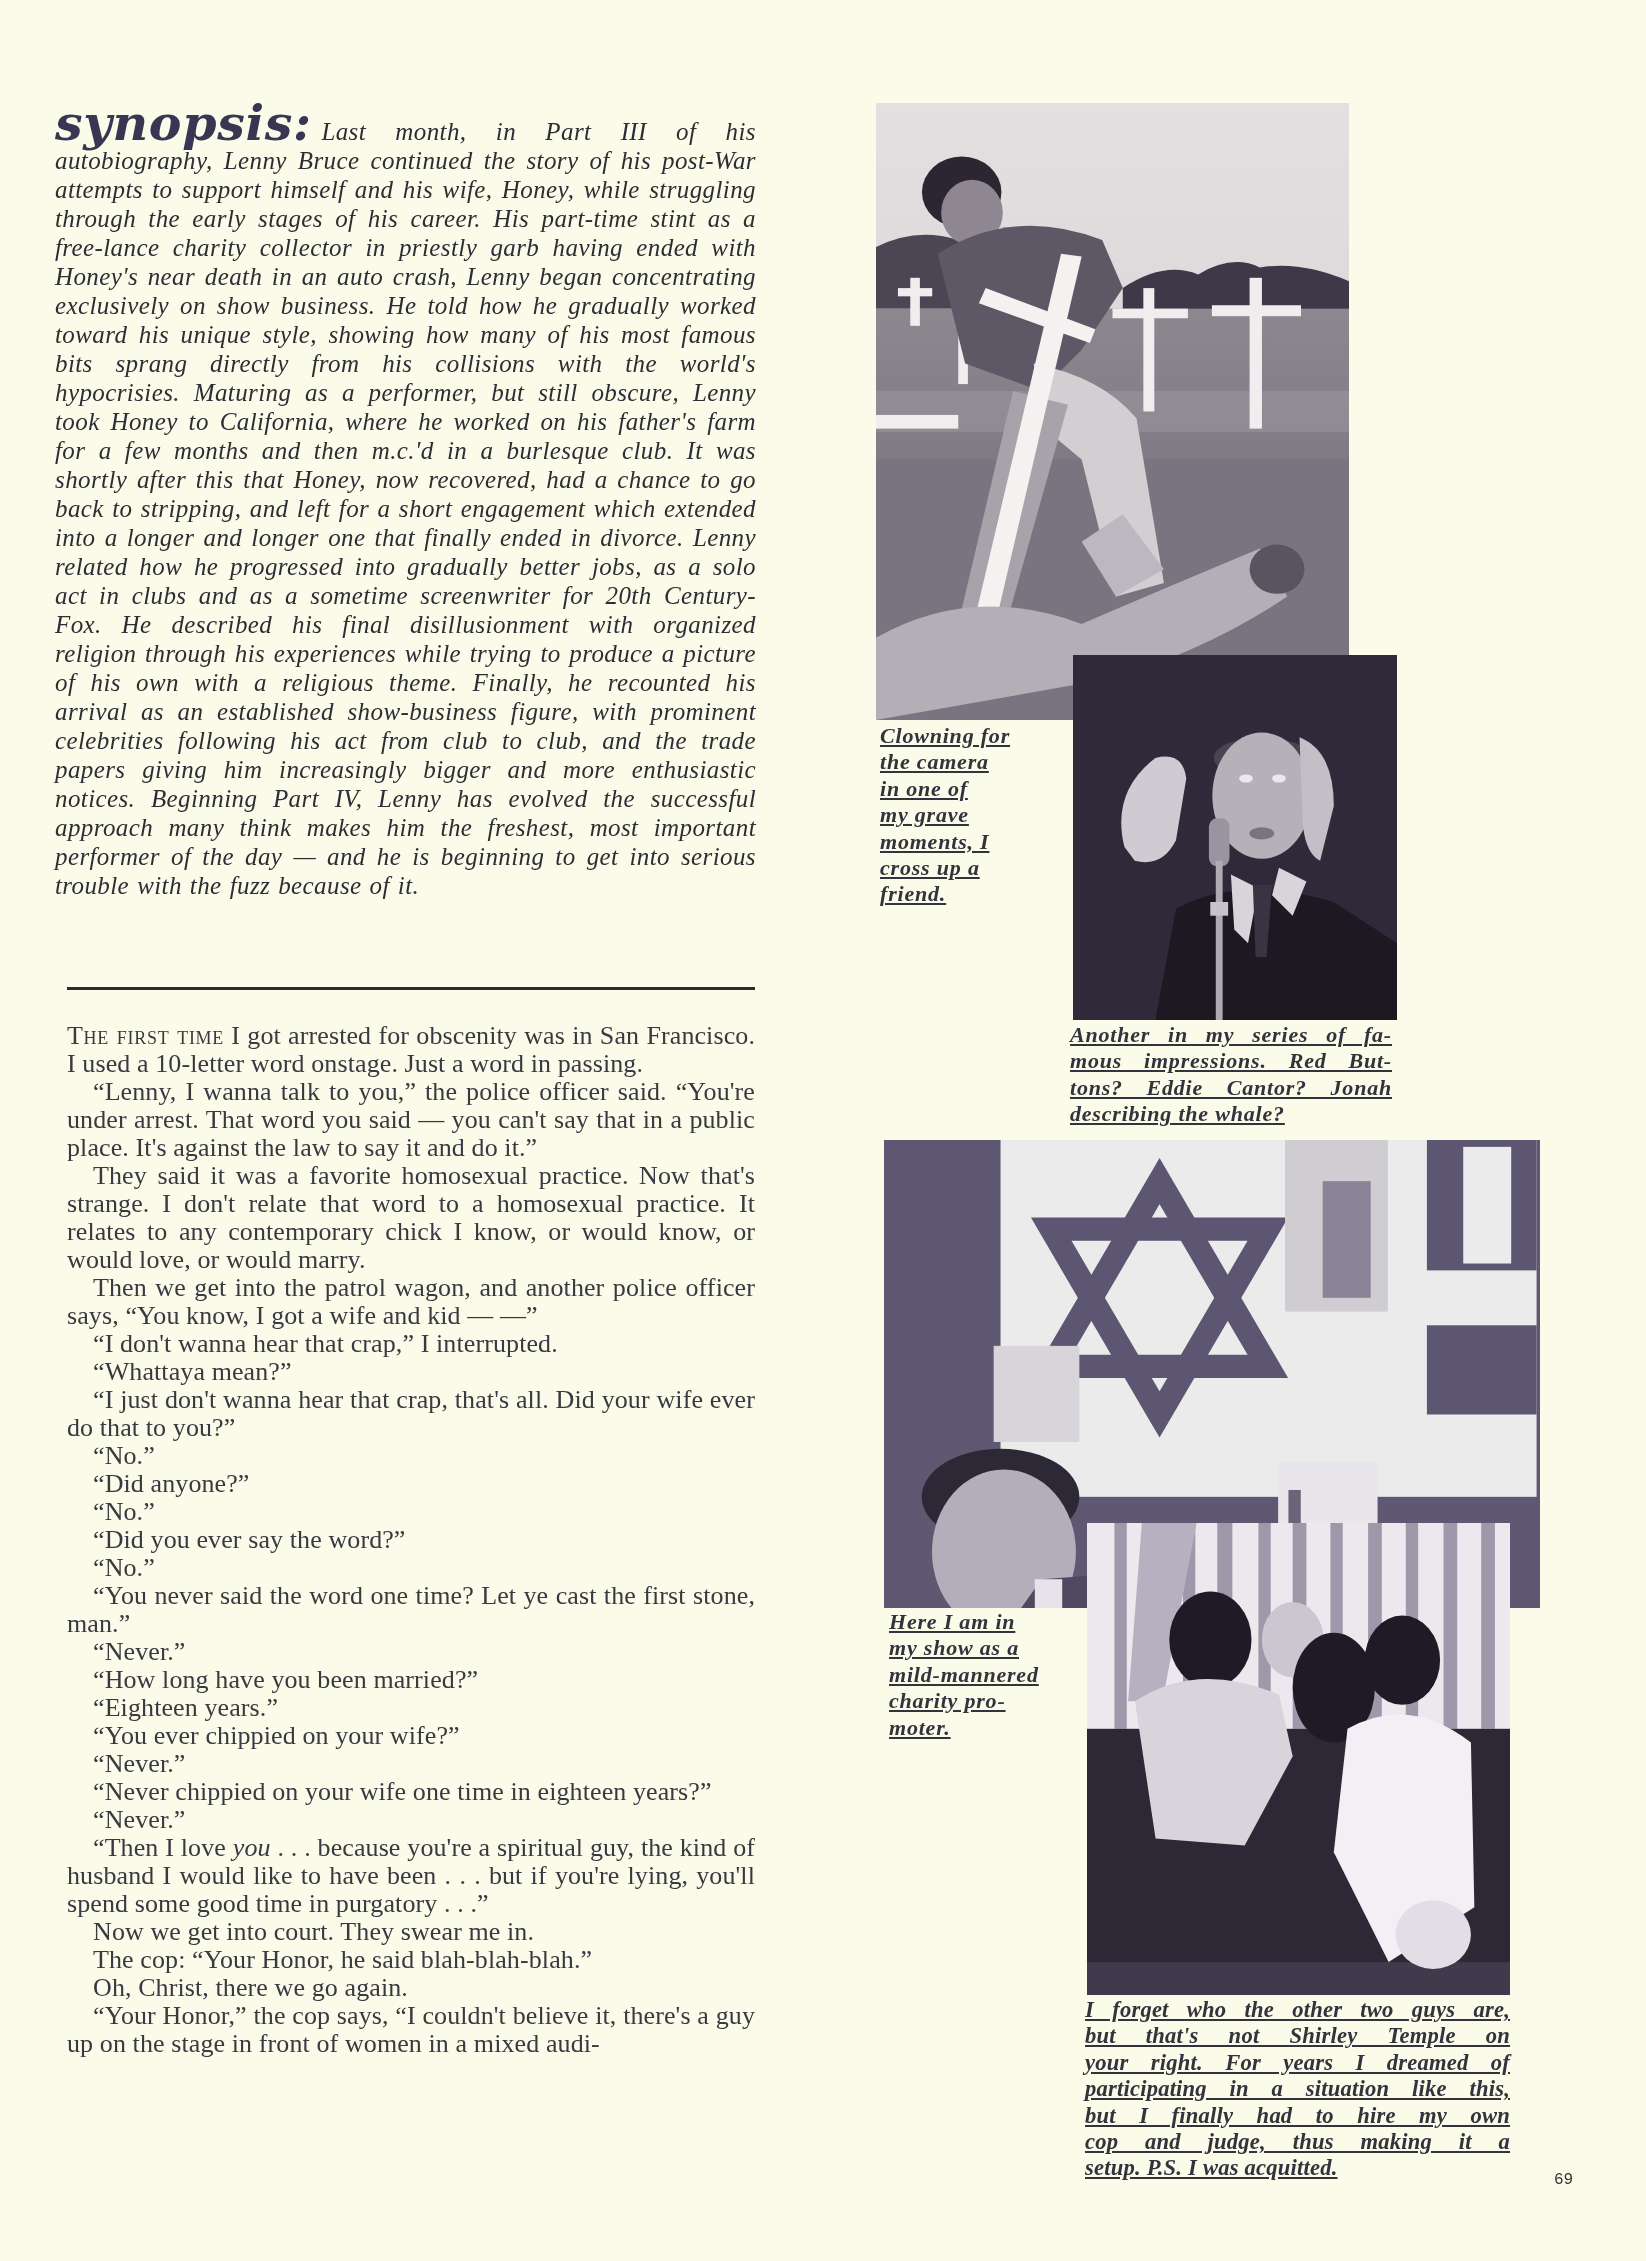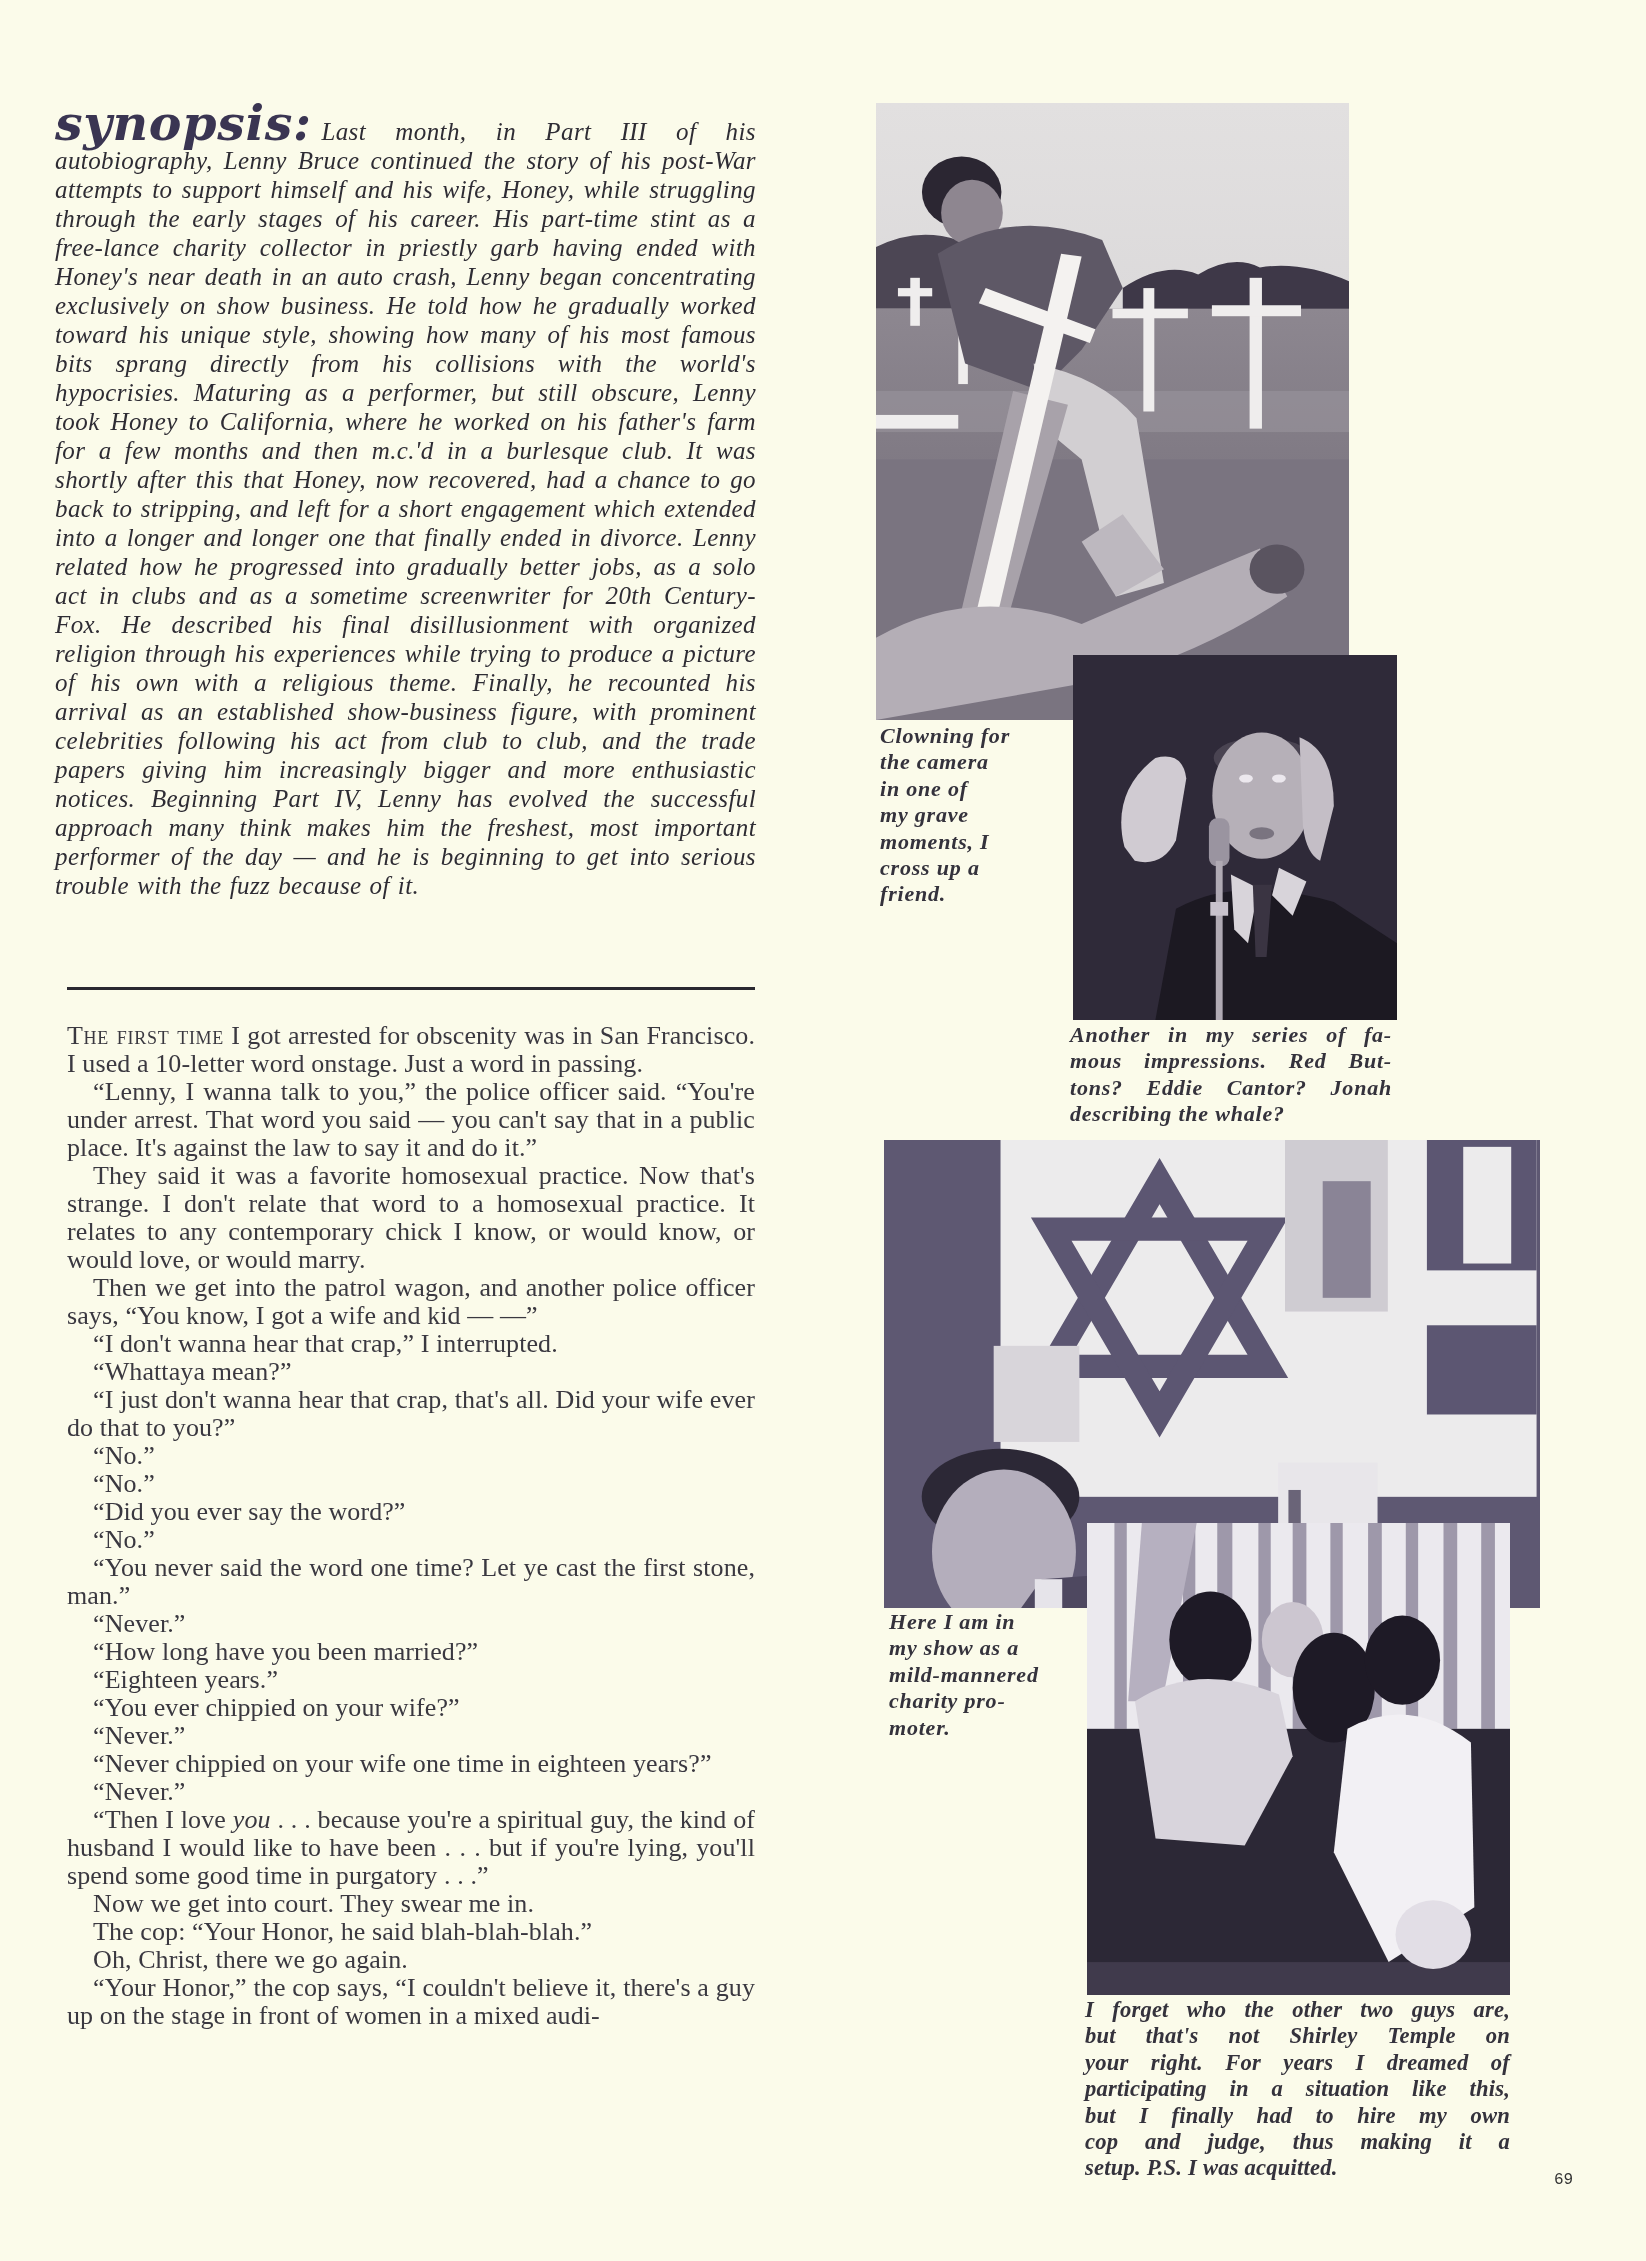--- a/index.html
+++ b/index.html
@@ -74,21 +74,21 @@
   #caption-1 { left: 880px; top: 723px; width: 192px; }
   #caption-2 { left: 1070px; top: 1022px; width: 322px; text-align: justify; }
   #caption-3 { left: 889px; top: 1609px; width: 180px; }
   #caption-4 {
     left: 1085px; top: 1997px; width: 425px;
     font-weight: bold;
     font-size: 22.6px; line-height: 26.4px;
     letter-spacing: 0.2px;
     text-align: justify;
   }
-  .caption span.line { display: block; }
+  .caption span.line { display: block; text-decoration: underline; }
   #caption-4 span.line { text-align-last: justify; }
   #caption-4 span.line.last { text-align-last: left; }
   #caption-2 span.line { text-align-last: justify; }
   #caption-2 span.line.last { text-align-last: left; }
 
   #page-number {
     left: 1554px; top: 2171px;
     font-family: Liberation Mono, monospace;
     font-size: 16px;
     color: #333;
@@ -105,20 +105,21 @@
 
 <div id="body-text" class="abs">
     <p class="first"><span class="smallcaps">The first time</span><span> I got arrested for obscenity was in San Francisco. I used a 10-letter word onstage. Just a word in passing.</span></p>
     <p>“Lenny, I wanna talk to you,” the police officer said. “You're under arrest. That word you said — you can't say that in a public place. It's against the law to say it and do it.”</p>
     <p>They said it was a favorite homosexual practice. Now that's strange. I don't relate that word to a homosexual practice. It relates to any contemporary chick I know, or would know, or would love, or would marry.</p>
     <p>Then we get into the patrol wagon, and another police officer says, “You know, I got a wife and kid — —”</p>
     <p>“I don't wanna hear that crap,” I interrupted.</p>
     <p>“Whattaya mean?”</p>
     <p>“I just don't wanna hear that crap, that's all. Did your wife ever do that to you?”</p>
     <p>“No.”</p>
+    <p>“Did anyone?”</p>
     <p>“No.”</p>
     <p>“Did you ever say the word?”</p>
     <p>“No.”</p>
     <p>“You never said the word one time? Let ye cast the first stone, man.”</p>
     <p>“Never.”</p>
     <p>“How long have you been married?”</p>
     <p>“Eighteen years.”</p>
     <p>“You ever chippied on your wife?”</p>
     <p>“Never.”</p>
     <p>“Never chippied on your wife one time in eighteen years?”</p>

